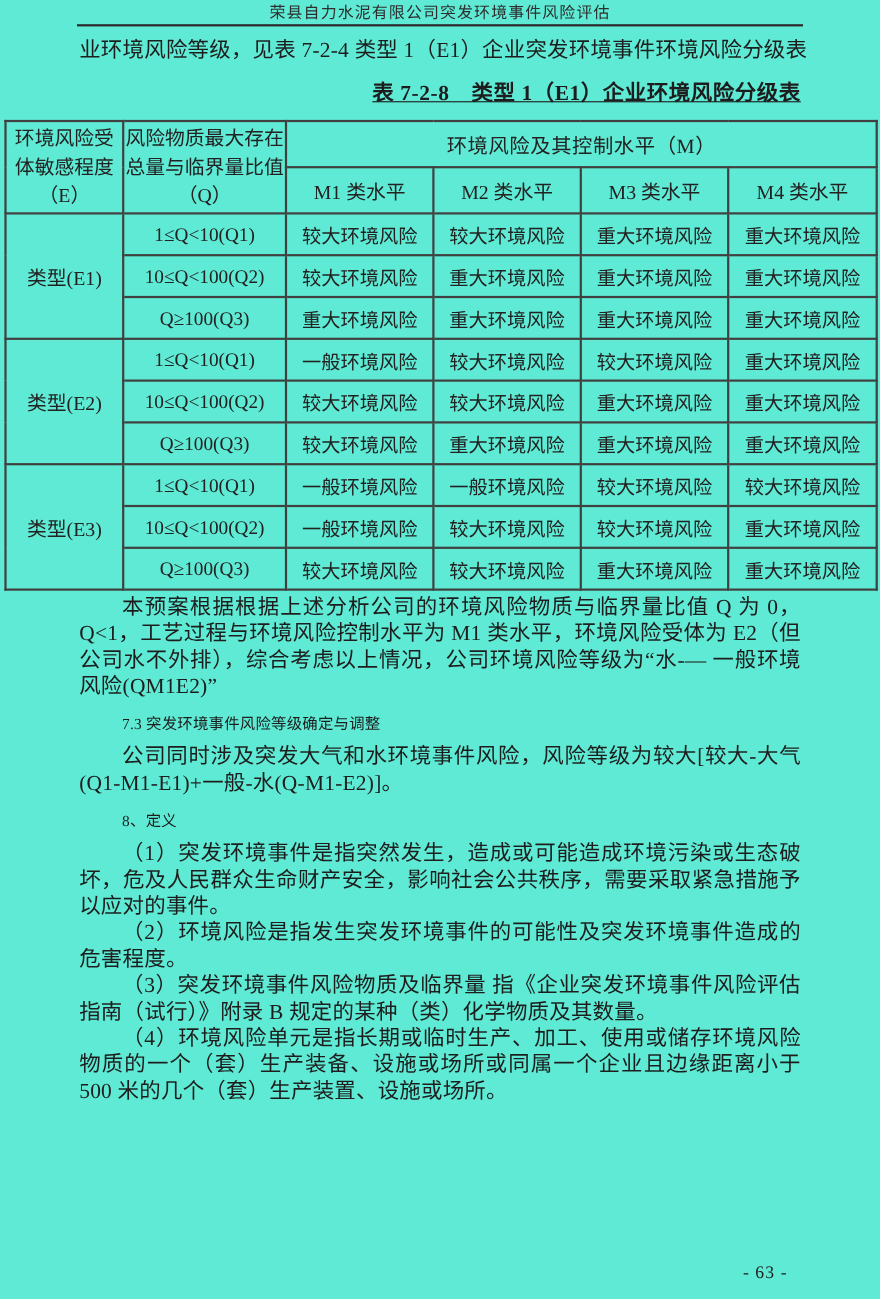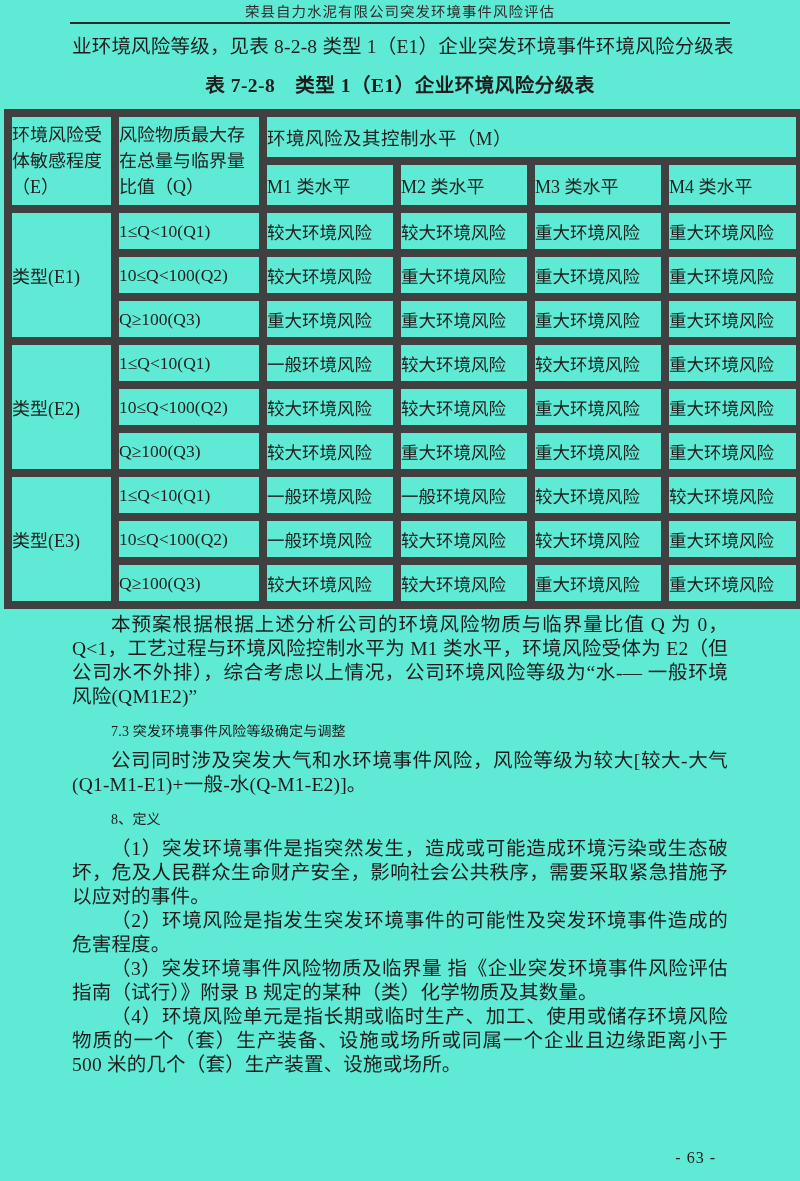--- a/index.html
+++ b/index.html
@@ -27,36 +27,37 @@
   .content { padding:0 72px; }
   .intro-line {
     margin:8px 0 0 0;
     font-size:19.5px;
     line-height:30px;
     letter-spacing:0.2px;
     white-space:nowrap;
   }
   .table-caption {
     margin:10px 0 9px 0;
-    text-align:center;
+    text-align:right;
     font-weight:700;
     font-size:19.5px;
     line-height:28px;
     letter-spacing:0.5px;
+    text-decoration:underline;
   }
   table.risk-table {
     width:792px;
     margin-left:-68px;
     border-collapse:collapse;
     table-layout:fixed;
     color:#222;
   }
   .risk-table td, .risk-table th {
-    border:8px solid #404040;
-    text-align:left;
+    border:2px solid #404040;
+    text-align:center;
     vertical-align:middle;
     font-weight:400;
     padding:0;
   }
   .col1-hdr { font-size:18px; line-height:1.45; padding:0 6px; }
   .col2-hdr { font-size:18px; line-height:1.45; padding:0 10px; }
   .group-hdr { height:40px; font-size:18.5px; letter-spacing:0.5px; }
   .level-hdr { height:40px; font-size:18px; }
   .risk-table tbody td { height:36px; font-size:17.5px; white-space:nowrap; }
   .risk-table td.label-cell { font-size:18px; }
@@ -92,21 +93,21 @@
 <body>
 
 <div class="page">
 
   <div class="doc-header">
     <span>荣县自力水泥有限公司突发环境事件风险评估</span>
   </div>
 
   <div class="content">
 
-    <p class="intro-line">业环境风险等级，见表 8-2-8 类型 1（E1）企业突发环境事件环境风险分级表</p>
+    <p class="intro-line">业环境风险等级，见表 7-2-4 类型 1（E1）企业突发环境事件环境风险分级表</p>
 
     <div class="table-caption">表 7-2-8　类型 1（E1）企业环境风险分级表</div>
 
     <table class="risk-table">
       <colgroup>
         <col style="width:107px">
         <col style="width:148px">
         <col style="width:134px">
         <col style="width:134px">
         <col style="width:134px">

